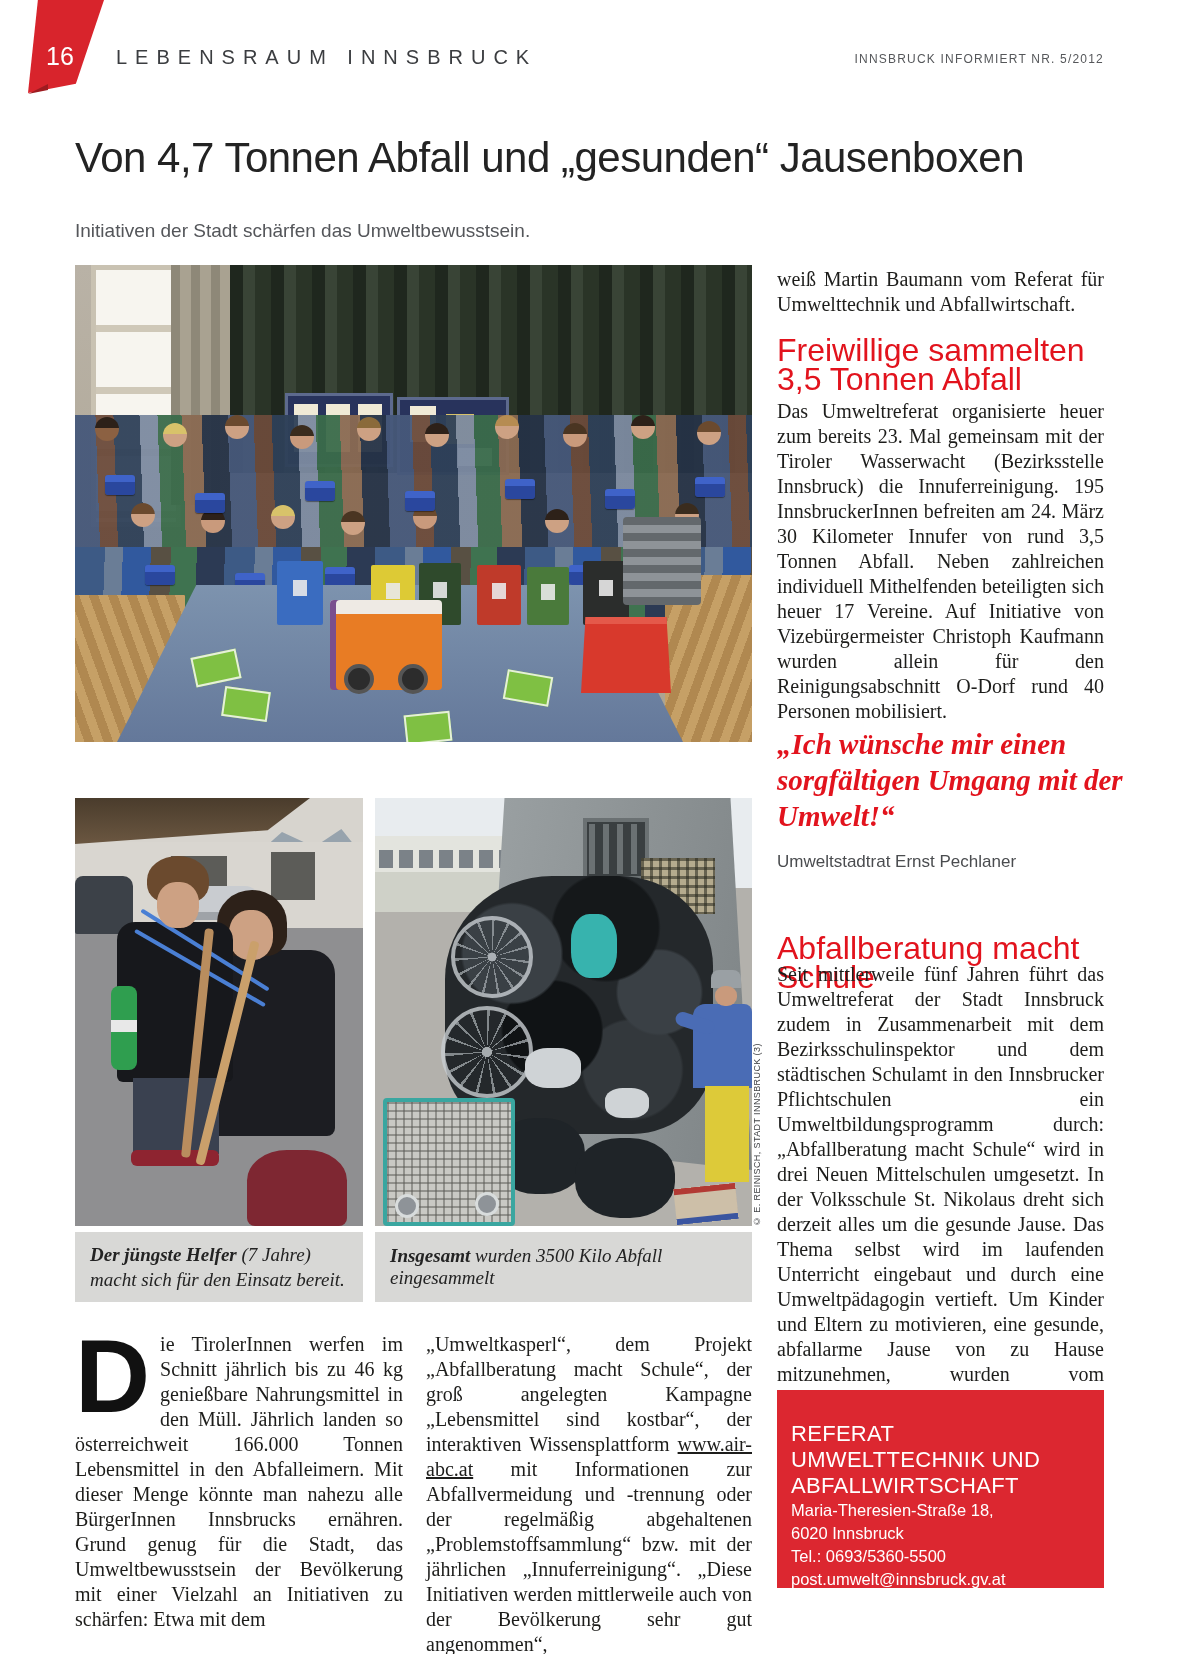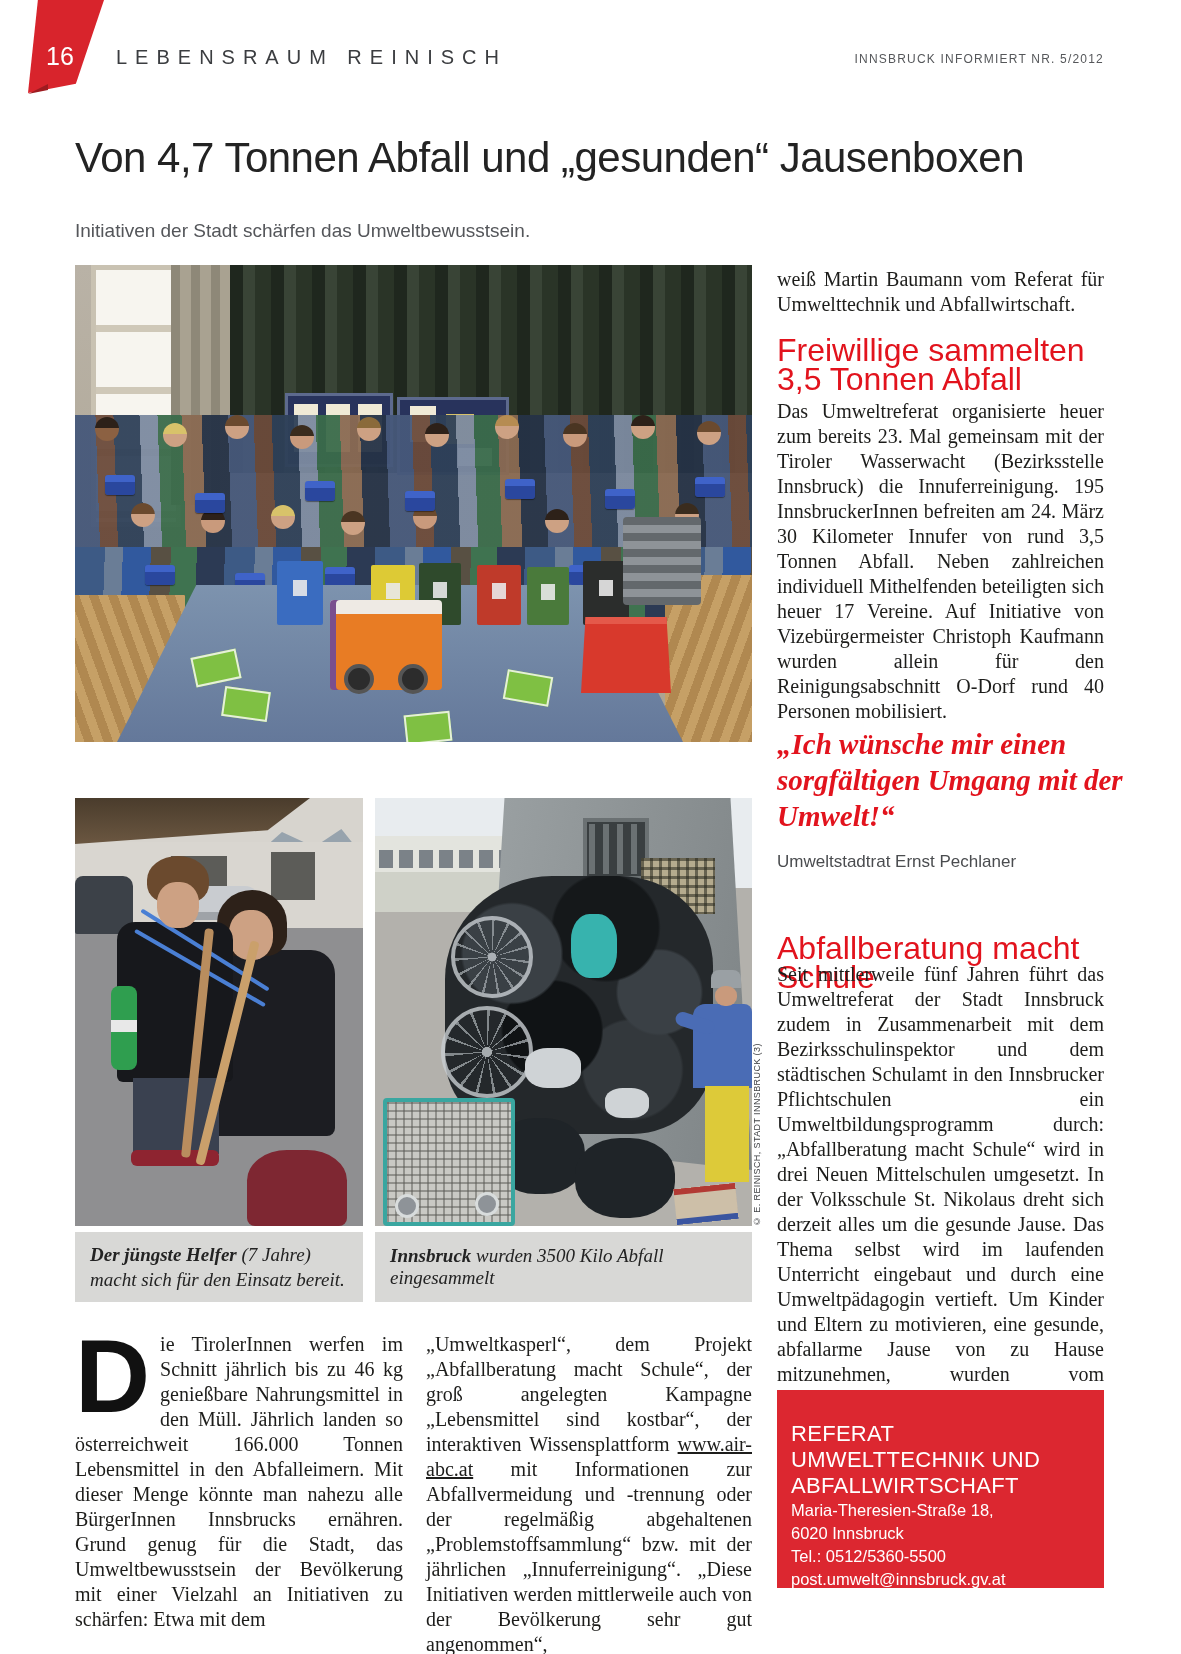--- a/index.html
+++ b/index.html
@@ -145,21 +145,21 @@
   .contact-addr div{font-size:16.5px;line-height:23px;}
 </style>
 </head>
 <body>
 
 <div class="page">
 
   <div class="ribbon"></div>
   <div class="ribbon-fold"></div>
   <div class="page-num">16</div>
-  <div class="section-title">LEBENSRAUM REINISCH</div>
+  <div class="section-title">LEBENSRAUM INNSBRUCK</div>
   <div class="issue">INNSBRUCK INFORMIERT NR. 5/2012</div>
 
   <h1 class="headline">Von 4,7 Tonnen Abfall und „gesunden“ Jausenboxen</h1>
   <div class="subtitle">Initiativen der Stadt schärfen das Umweltbewusstsein.</div>
 
   <div id="photo-main" class="photo">
     <div class="pm-window"></div>
     <div class="pm-curtain-left"></div>
     <div class="pm-curtain"></div>
     <div class="pm-board" style="left:210px;top:128px;width:102px;height:68px;">
@@ -292,21 +292,21 @@
     <div class="pt-face"></div>
     <div class="pt-box"></div>
   </div>
 
   <div class="credit">© E. REINISCH, STADT INNSBRUCK (3)</div>
 
   <div id="cap-left" class="caption">
     <span class="cap-lead">Der jüngste Helfer</span><span> (7 Jahre) macht sich für den Einsatz bereit.</span>
   </div>
   <div id="cap-right" class="caption">
-    <div><span class="cap-lead">Innsbruck</span><span> wurden 3500 Kilo Abfall eingesammelt</span></div>
+    <div><span class="cap-lead">Insgesamt</span><span> wurden 3500 Kilo Abfall eingesammelt</span></div>
   </div>
 
   <div id="col1" class="bodytext">
     <span class="dropcap">D</span><span>ie TirolerInnen werfen im Schnitt jährlich bis zu 46 kg genießbare Nahrungsmittel in den Müll. Jährlich landen so österreichweit 166.000 Tonnen Lebensmittel in den Abfalleimern. Mit dieser Menge könnte man nahezu alle BürgerInnen Innsbrucks ernähren. Grund genug für die Stadt, das Umweltbewusstsein der Bevölkerung mit einer Vielzahl an Initiativen zu schärfen: Etwa mit dem</span>
   </div>
   <div id="col2" class="bodytext">
     <span>„Umweltkasperl“, dem Projekt „Abfallberatung macht Schule“, der groß angelegten Kampagne „Lebensmittel sind kostbar“, der interaktiven Wissensplattform </span><a href="#" class="weblink">www.air-abc.at</a><span> mit Informationen zur Abfallvermeidung und -trennung oder der regelmäßig abgehaltenen „Problemstoffsammlung“ bzw. mit der jährlichen „Innuferreinigung“. „Diese Initiativen werden mittlerweile auch von der Bevölkerung sehr gut angenommen“,</span>
   </div>
 
   <div id="col3-intro" class="bodytext">weiß Martin Baumann vom Referat für Umwelttechnik und Abfallwirtschaft.</div>
@@ -325,18 +325,18 @@
 
   <div class="contact-box">
     <div class="contact-title">
       <div>REFERAT</div>
       <div>UMWELTTECHNIK UND</div>
       <div>ABFALLWIRTSCHAFT</div>
     </div>
     <div class="contact-addr">
       <div>Maria-Theresien-Straße 18,</div>
       <div>6020 Innsbruck</div>
-      <div>Tel.: 0512/5360-5500</div>
+      <div>Tel.: 0693/5360-5500</div>
       <div>post.umwelt@innsbruck.gv.at</div>
     </div>
   </div>
 
 </div>
 
 </body></html>

